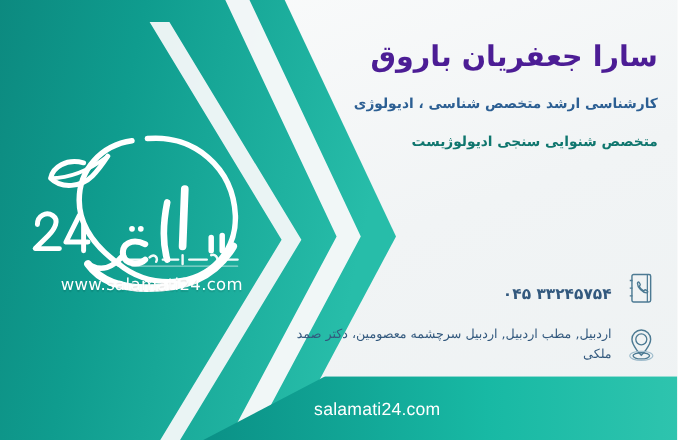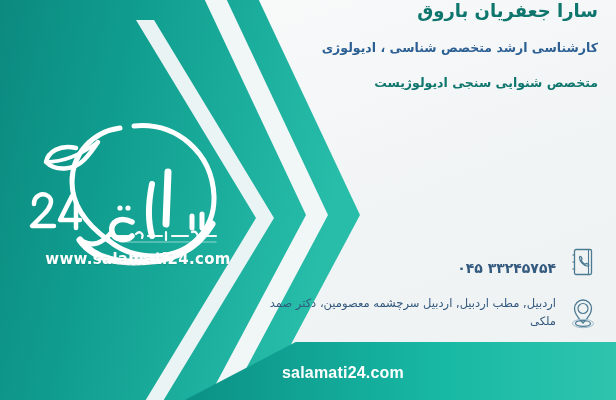--- a/index.html
+++ b/index.html
@@ -48,21 +48,21 @@
     clip-path: polygon(48% 0%, 100% 0%, 100% 100%, 30% 100%);
   }
   .banner-text {
     position: absolute;
     left: 0; right: 0;
     top: 50%;
     transform: translateY(-50%);
     text-align: center;
     color: #ffffff;
     font-size: 16px;
-    font-weight: bold;
+    font-weight: normal;
     letter-spacing: .2px;
     direction: ltr;
     padding-left: 70px;
     font-family: "Liberation Sans", sans-serif;
   }
 
   
   .logo {
     position: absolute;
     left: 16px;
@@ -77,37 +77,37 @@
     left: 18px;
     top: 250px;
     width: 240px;
     text-align: center;
     color: #ffffff;
     font-size: 15px;
     direction: ltr;
     font-family: "DejaVu Sans", sans-serif;
     letter-spacing: .3px;
     text-shadow: 0 1px 1px rgba(0,0,0,.10);
-    font-weight: bold;
   }
 
   
   .info {
     position: absolute;
     right: 18px;
     top: 0;
     width: 340px;
     text-align: right;
     direction: rtl;
   }
 
   .name {
-    font-size: 18px;
+    margin-top: 36px;
+    font-size: 26px;
     font-weight: bold;
-    color: #0f766e;
+    color: #4c1d95;
     letter-spacing: 0;
     line-height: 1.25;
   }
   .degree {
     margin-top: 16px;
     font-size: 12.5px;
     font-weight: bold;
     color: #2c5f93;
     line-height: 1.4;
   }

